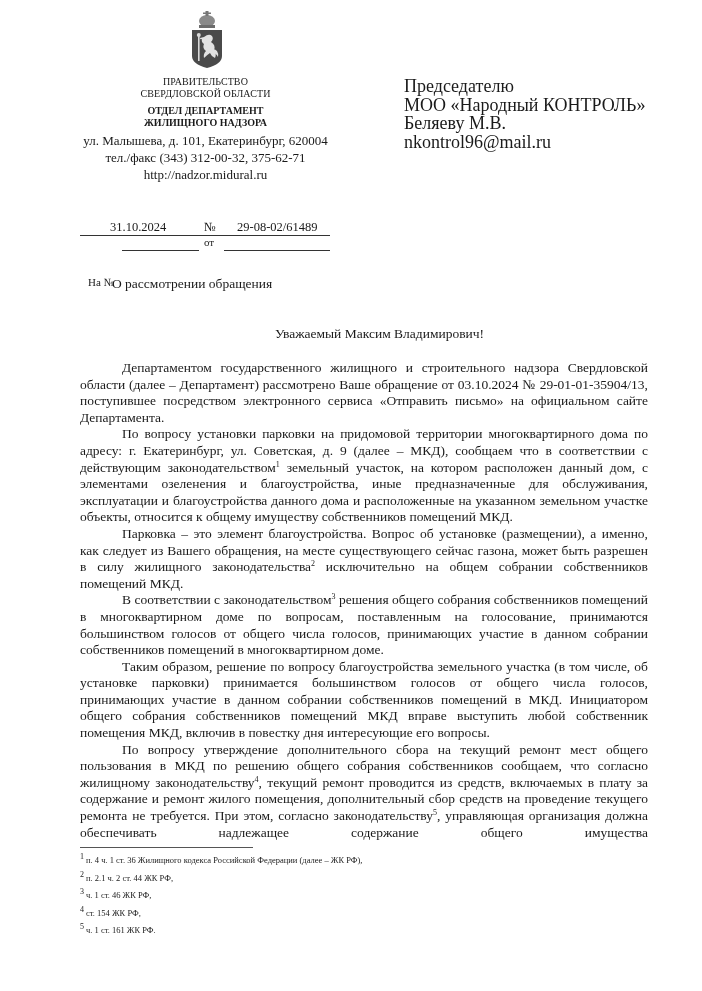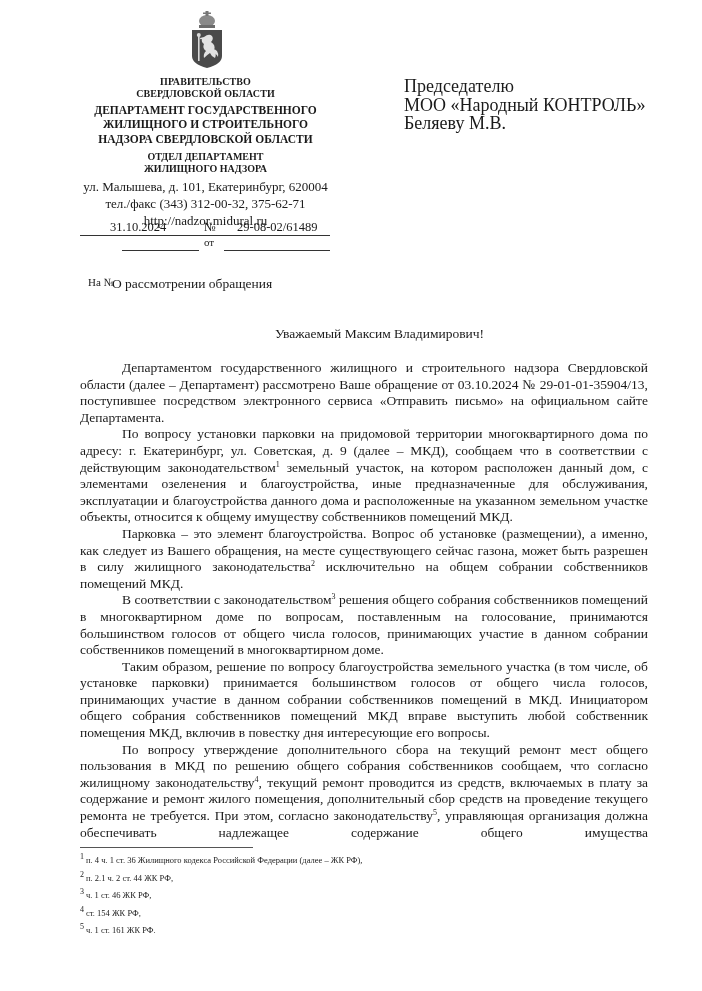--- a/index.html
+++ b/index.html
@@ -2,21 +2,21 @@
 <html><head>
 <meta charset="utf-8">
 <style>
   html, body { margin: 0; padding: 0; background: #ffffff; }
   body { width: 702px; height: 991px; position: relative; overflow: hidden;
          font-family: "Liberation Serif", "DejaVu Serif", serif; color: #1a1a1a; }
 
   .emblem { position: absolute; left: 190px; top: 9px; width: 34px; height: 60px; }
 
   .org-block { position: absolute; left: 78px; top: 76px; width: 255px; text-align: center; line-height: 1.2; }
-  .org-gov { font-weight: bold; font-size: 10px; letter-spacing: 0.1px; }
+  .org-gov { font-weight: normal; font-size: 10px; letter-spacing: 0.1px; }
   .org-dept { font-weight: bold; font-size: 11.5px; margin-top: 3px; line-height: 1.25; }
   .org-unit { font-weight: bold; font-size: 10px; margin-top: 5px; }
   .org-addr { font-size: 13px; margin-top: 4px; line-height: 1.3; }
 
   .reg-row { position: absolute; left: 80px; top: 220px; width: 250px; height: 16px; font-size: 12.5px; }
   .reg-row .date { position: absolute; left: 30px; top: 0; }
   .reg-row .no-sign { position: absolute; left: 124px; top: 0; }
   .reg-row .reg-num { position: absolute; left: 157px; top: 0; }
   .reg-line { position: absolute; left: 80px; top: 235px; width: 250px; border-top: 1px solid #333; }
   .ref-row { position: absolute; left: 80px; top: 236px; width: 250px; height: 16px; font-size: 11px; }
@@ -55,25 +55,20 @@
 
   <path d="M14 28 Q19 24 22 27 Q24 30 21 33 Q26 36 24 41 Q27 44 25 49 Q21 47 20 44 Q17 46 14 49 Q13 45 16 42 Q12 39 14 35 Q11 33 12 30 Q10 31 10 29 Z" fill="#e2e2e2"></path>
   <path d="M22 40 Q29 40 28 48 Q26 44 23 44 Z" fill="#e2e2e2"></path>
 </svg>
 
 <div class="org-block">
   <div class="org-gov">
     <div>ПРАВИТЕЛЬСТВО</div>
     <div>СВЕРДЛОВСКОЙ ОБЛАСТИ</div>
   </div>
-  <div class="org-dept">
-    <div>ДЕПАРТАМЕНТ ГОСУДАРСТВЕННОГО</div>
-    <div>ЖИЛИЩНОГО И СТРОИТЕЛЬНОГО</div>
-    <div>НАДЗОРА СВЕРДЛОВСКОЙ ОБЛАСТИ</div>
-  </div>
   <div class="org-unit">
     <div>ОТДЕЛ ДЕПАРТАМЕНТ</div>
     <div>ЖИЛИЩНОГО НАДЗОРА</div>
   </div>
   <div class="org-addr">
     <div>ул. Малышева, д. 101, Екатеринбург, 620004</div>
     <div>тел./факс (343) 312-00-32, 375-62-71</div>
     <div>http://nadzor.midural.ru</div>
   </div>
 </div>
@@ -88,20 +83,21 @@
   <span class="na">На №</span>
   <span class="blank1"></span>
   <span class="ot">от</span>
   <span class="blank2"></span>
 </div>
 
 <div class="recipient">
   <div>Председателю</div>
   <div>МОО «Народный КОНТРОЛЬ»</div>
   <div>Беляеву М.В.</div>
+  <div>nkontrol96@mail.ru</div>
 </div>
 
 <div class="subject">О рассмотрении обращения</div>
 <div class="salutation">Уважаемый Максим Владимирович!</div>
 
 <div class="body-text">
   <p><span>Департаментом государственного жилищного и строительного надзора Свердловской области (далее – Департамент) рассмотрено Ваше обращение от 03.10.2024 № 29-01-01-35904/13, поступившее посредством электронного сервиса «Отправить письмо» на официальном сайте Департамента.</span></p>
   <p><span>По вопросу установки парковки на придомовой территории многоквартирного дома по адресу: г. Екатеринбург, ул. Советская, д. 9 (далее – МКД), сообщаем что в соответствии с действующим законодательством</span><sup>1</sup><span> земельный участок, на котором расположен данный дом, с элементами озеленения и благоустройства, иные предназначенные для обслуживания, эксплуатации и благоустройства данного дома и расположенные на указанном земельном участке объекты, относится к общему имуществу собственников помещений МКД.</span></p>
   <p><span>Парковка – это элемент благоустройства. Вопрос об установке (размещении), а именно, как следует из Вашего обращения, на месте существующего сейчас газона, может быть разрешен в силу жилищного законодательства</span><sup>2</sup><span> исключительно на общем собрании собственников помещений МКД.</span></p>
   <p><span>В соответствии с законодательством</span><sup>3</sup><span> решения общего собрания собственников помещений в многоквартирном доме по вопросам, поставленным на голосование, принимаются большинством голосов от общего числа голосов, принимающих участие в данном собрании собственников помещений в многоквартирном доме.</span></p>

